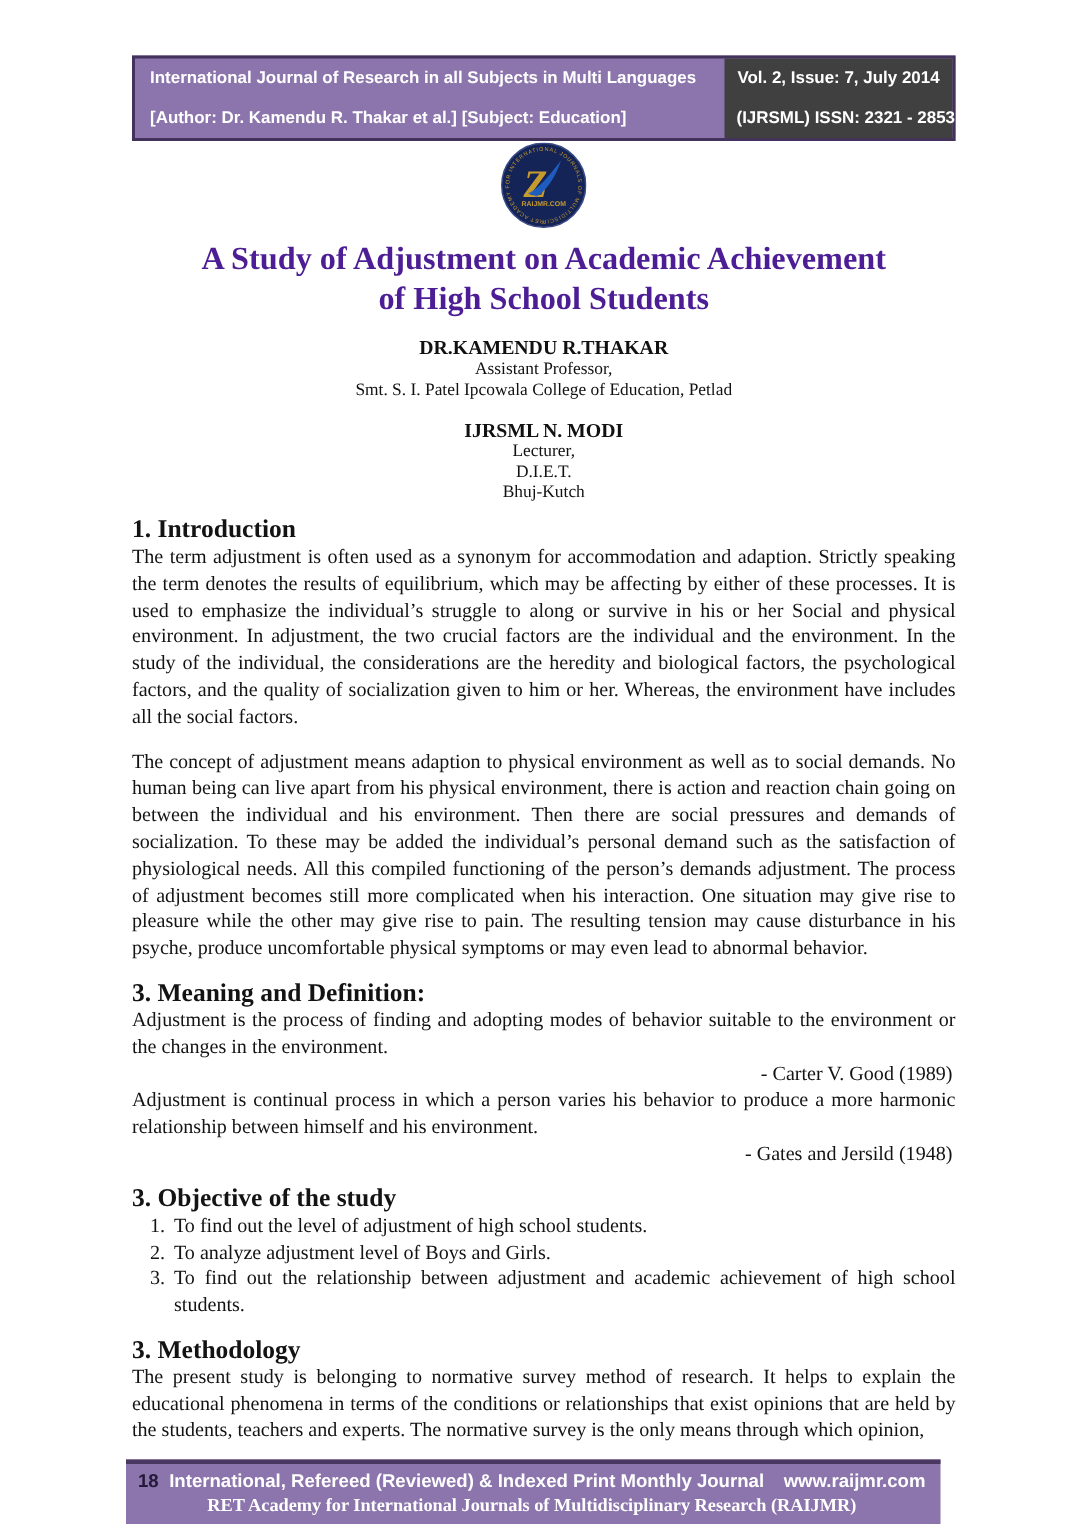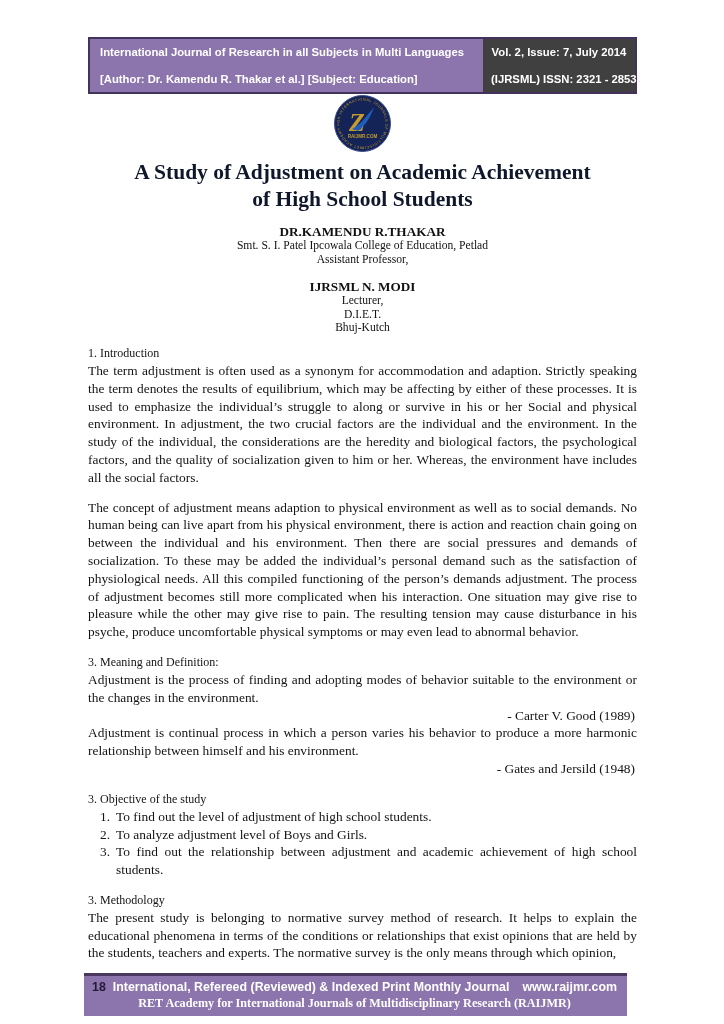--- a/index.html
+++ b/index.html
@@ -14,30 +14,30 @@
   .hdr{display:flex;align-items:stretch;background:#8b75ac;border:2px solid #43325c;box-sizing:border-box;height:57px;}
   .hdr-left{flex:1;padding:7px 8px 6px 10px;display:flex;flex-direction:column;justify-content:space-between;}
   .hdr-left .l{font-family:"Liberation Sans", sans-serif;font-weight:bold;font-size:11.3px;color:#ffffff;line-height:13px;white-space:nowrap;}
   .hdr-right{width:152px;background:#404040;display:flex;flex-direction:column;justify-content:space-between;padding:7px 8px 6px 8px;box-sizing:border-box;}
   .hdr-right .l{font-family:"Liberation Sans", sans-serif;font-weight:bold;font-size:11.3px;color:#ffffff;line-height:13px;text-align:center;white-space:nowrap;}
 
   
   .logo-wrap{display:flex;justify-content:center;margin-top:1px;}
 
   
-  .title{margin-top:7px;text-align:center;font-weight:bold;font-size:21.5px;line-height:27px;color:#0f172a;}
+  .title{margin-top:7px;text-align:center;font-weight:bold;font-size:21.5px;line-height:27px;color:#4c1d95;}
   .authors{margin-top:11px;text-align:center;}
   .auth-name{font-weight:bold;font-size:13.2px;line-height:15px;}
   .auth-line{font-size:11.6px;line-height:13.6px;}
   .auth-gap{height:13px;}
 
   
   .body-text{margin-top:9px;font-size:13.4px;line-height:17.8px;text-align:justify;color:#131313;}
   .sec{margin-top:12px;}
-  .sec-h{font-weight:normal;font-size:12px;line-height:18px;text-align:left;}
+  .sec-h{font-weight:bold;font-size:17px;line-height:18px;text-align:left;}
   .cite{text-align:right;padding-right:2px;}
   .ol{margin-left:8px;}
   .ol-item{display:flex;}
   .ol-num{width:20px;flex:0 0 20px;text-align:right;padding-right:6px;box-sizing:border-box;}
   .ol-text{flex:1;text-align:justify;}
 
   
   .footer{position:absolute;left:84px;top:973px;width:543px;background:#8b75ac;border-top:3px solid #4a3860;box-sizing:border-box;padding:4px 10px 5px 8px;}
   .f-row1{display:flex;align-items:baseline;font-family:"Liberation Sans", sans-serif;font-weight:bold;font-size:12.4px;line-height:15px;}
   .f-num{color:#241a38;margin-right:7px;}
@@ -77,22 +77,22 @@
       </svg>
     </div>
 
     <div class="title">
       <div>A Study of Adjustment on Academic Achievement</div>
       <div>of High School Students</div>
     </div>
 
     <div class="authors">
       <div class="auth-name">DR.KAMENDU R.THAKAR</div>
+      <div class="auth-line">Assistant Professor,</div>
       <div class="auth-line">Smt. S. I. Patel Ipcowala College of Education, Petlad</div>
-      <div class="auth-line">Assistant Professor,</div>
       <div class="auth-gap"></div>
       <div class="auth-name">IJRSML N. MODI</div>
       <div class="auth-line">Lecturer,</div>
       <div class="auth-line">D.I.E.T.</div>
       <div class="auth-line">Bhuj-Kutch</div>
     </div>
 
     <div class="body-text">
 
       <div class="sec" style="margin-top:9px;">

